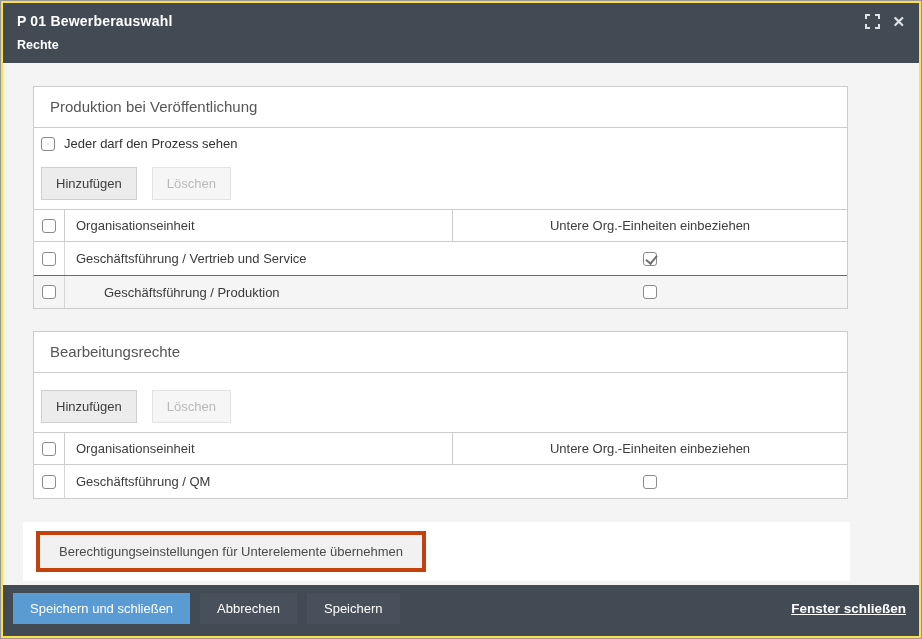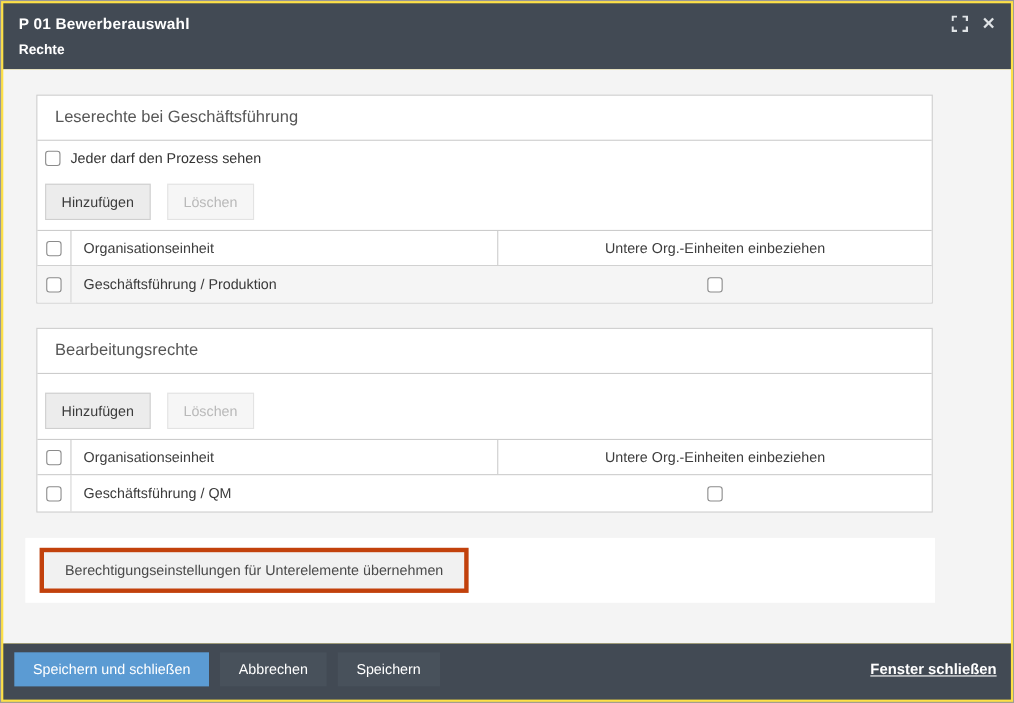--- a/index.html
+++ b/index.html
@@ -70,21 +70,21 @@
     background:#f6f6f6;
     border-color:#e3e3e3;
     color:#b9b9b9;
     cursor:default;
   }
 
   
   .tbl { border-top:1px solid #cccccc; }
   .trow { display:flex; align-items:center; height:33px; }
   .trow.thead { height:32px; border-bottom:1px solid #cccccc; }
-  .trow.body-row + .trow.body-row { border-top:7px solid #a16207; }
+  .trow.body-row + .trow.body-row { border-top:1px solid #a16207;gap:28px; }
   .trow.zebra { background:#f5f5f5; }
   .cell-cb {
     width:31px; align-self:stretch;
     display:flex; align-items:center; justify-content:center;
     border-right:1px solid #d6d6d6;
   }
   .thead .cell-cb { border-right:1px solid #cccccc; }
   .cell-name { flex:1; padding-left:11px; font-size:13px; color:#3a3a3a; align-self:stretch; display:flex; align-items:center; }
   .thead .cell-name { color:#3d3d3d; border-right:1px solid #cccccc; }
   .cell-include { width:394px; display:flex; align-items:center; justify-content:center; font-size:13px; color:#3d3d3d; }
@@ -171,39 +171,48 @@
         </span>
         <span class="icon-btn icon-close">✕</span>
       </span>
     </div>
     <div class="dlg-subtitle">Rechte</div>
   </div>
 
   <div class="content">
 
     <div class="box">
-      <div class="box-title">Leserechte bei Geschäftsführung</div>
+      <div class="box-title">Produktion bei Veröffentlichung</div>
 
       <div class="everyone-row">
         <span class="cb"></span>
         <span>Jeder darf den Prozess sehen</span>
       </div>
 
       <div class="btn-row">
         <button class="btn">Hinzufügen</button>
         <button class="btn disabled" disabled="">Löschen</button>
       </div>
 
       <div class="tbl">
         <div class="trow thead">
           <div class="cell-cb">
               <span class="cb"></span>
             </div>
           <div class="cell-name">Organisationseinheit</div>
           <div class="cell-include">Untere Org.-Einheiten einbeziehen</div>
+        </div>
+        <div class="trow body-row">
+          <div class="cell-cb">
+              <span class="cb"></span>
+            </div>
+          <div class="cell-name">Geschäftsführung / Vertrieb und Service</div>
+          <div class="cell-include">
+              <span class="cb checked"></span>
+            </div>
         </div>
         <div class="trow body-row zebra">
           <div class="cell-cb">
               <span class="cb"></span>
             </div>
           <div class="cell-name">Geschäftsführung / Produktion</div>
           <div class="cell-include">
               <span class="cb"></span>
             </div>
         </div>

